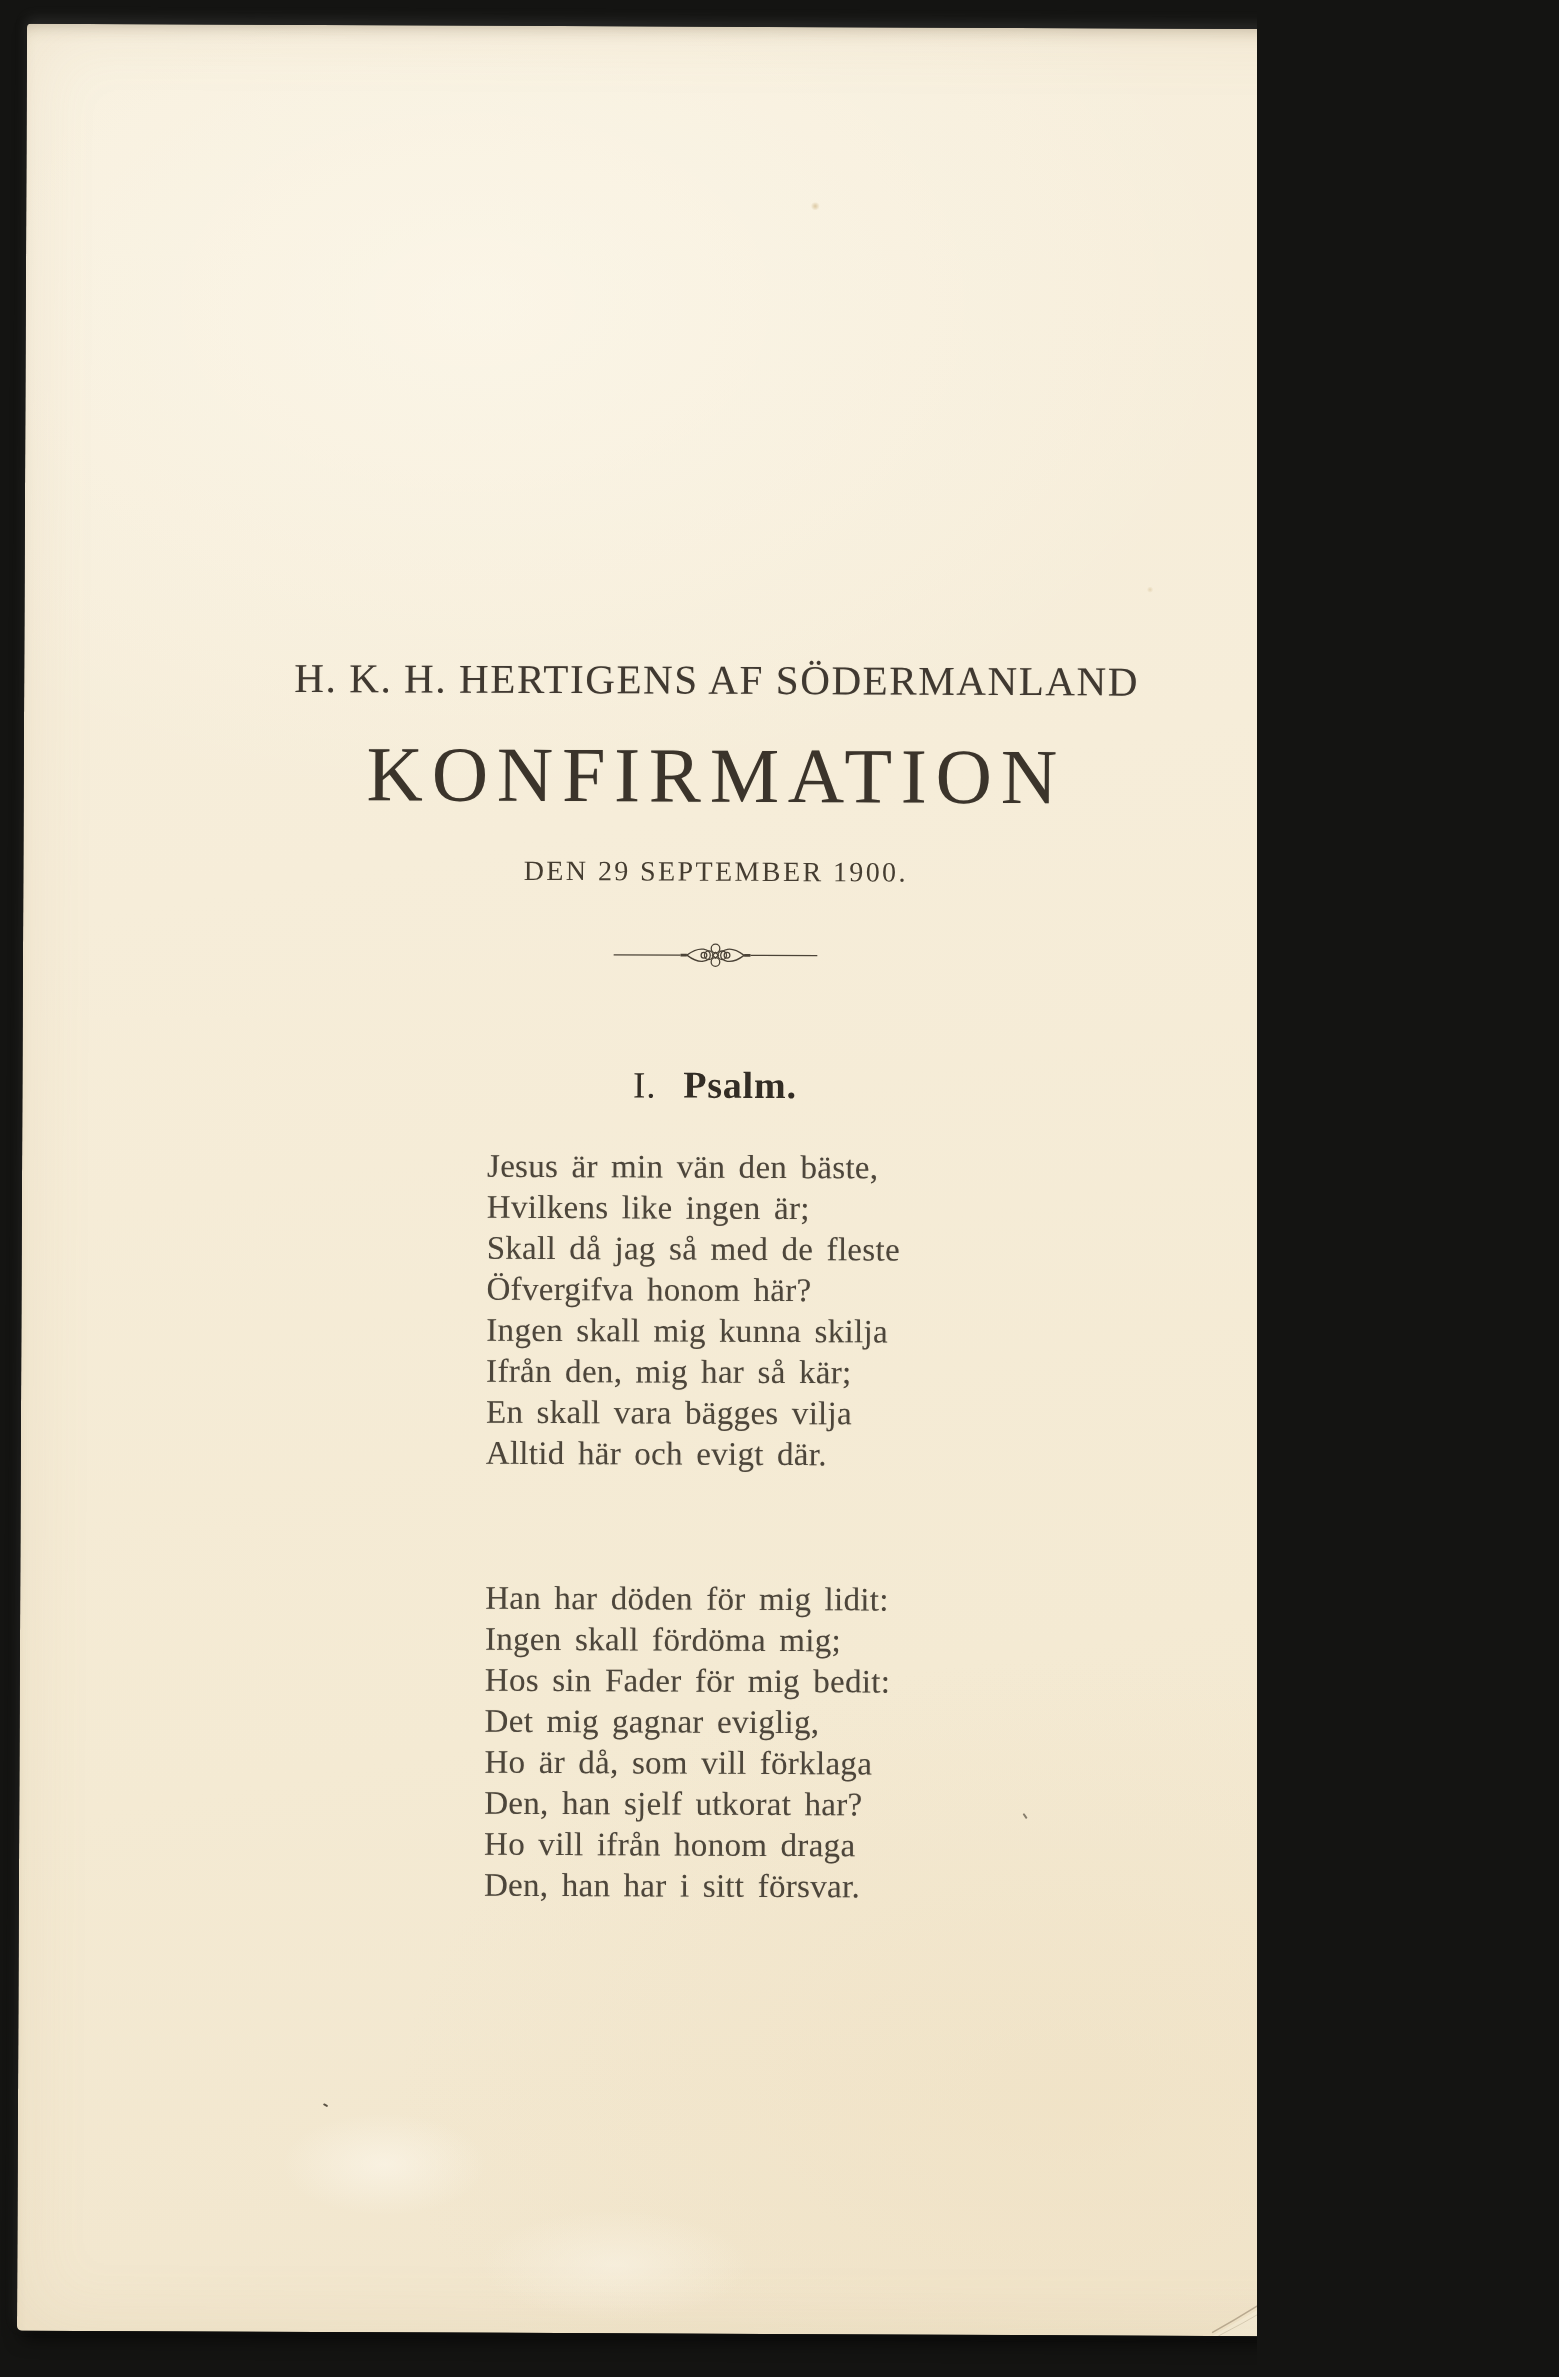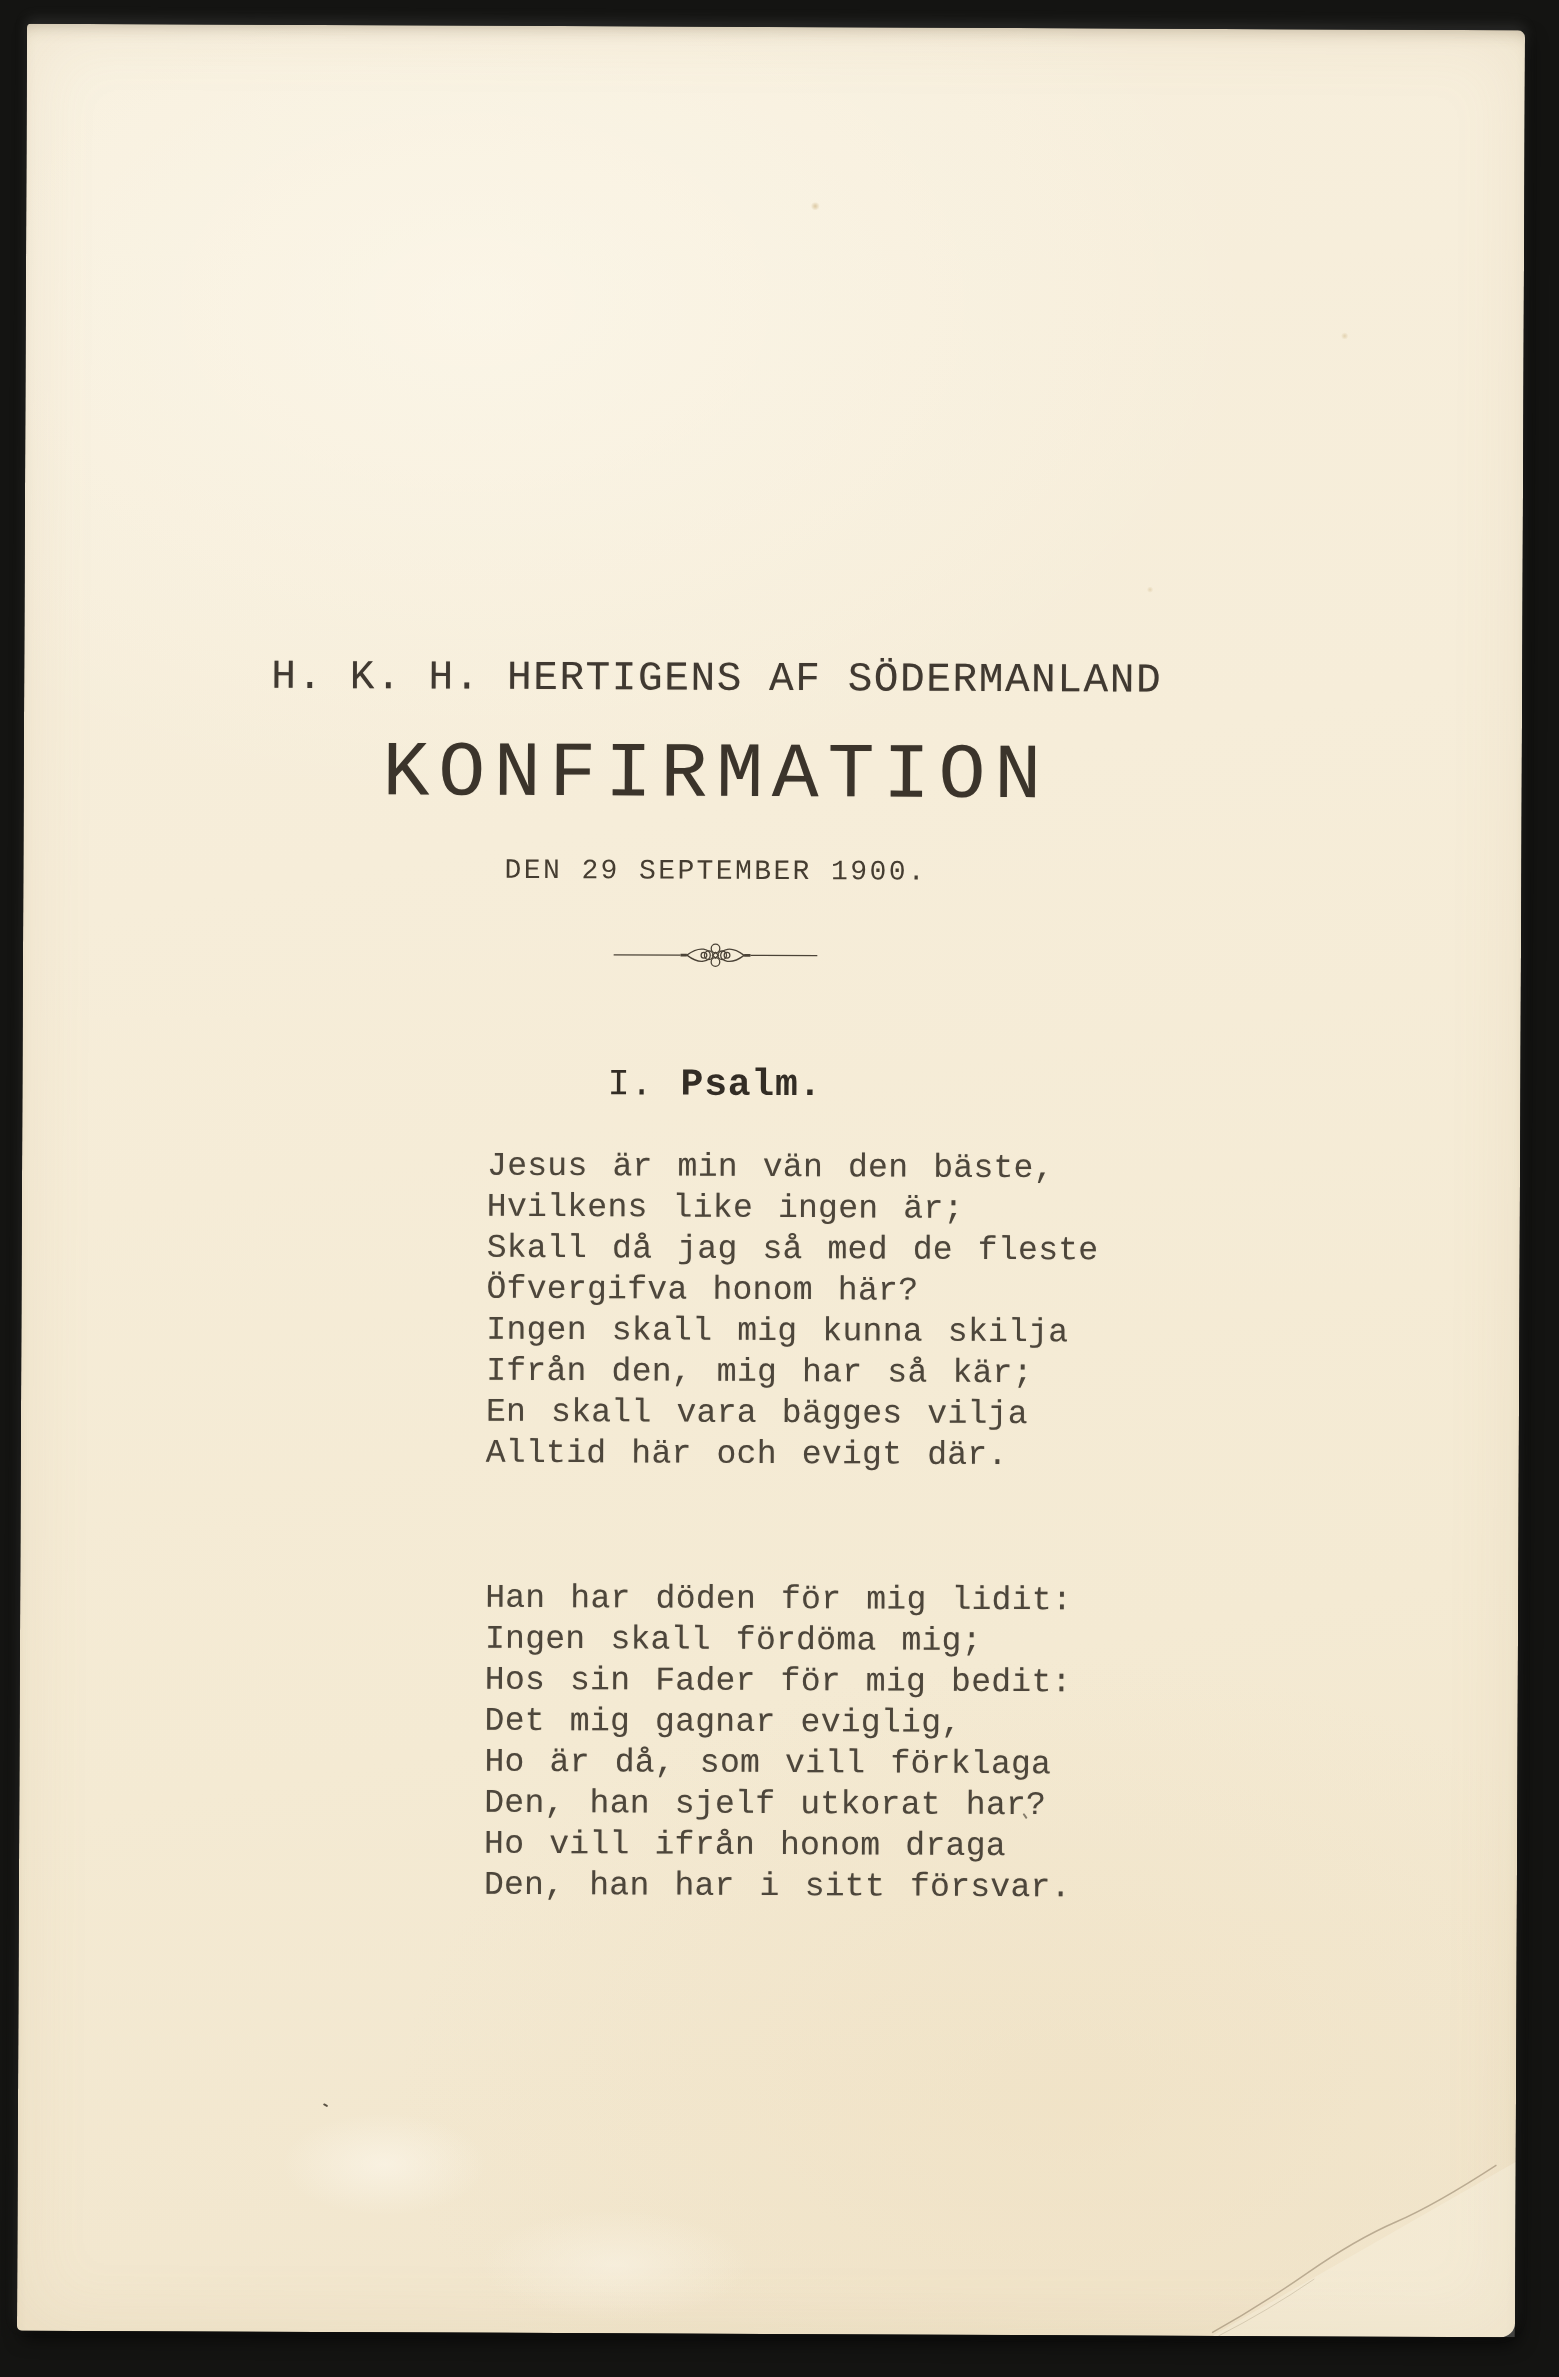--- a/index.html
+++ b/index.html
@@ -2,25 +2,25 @@
 <html style="font-size:12.7px"><head>
 <meta charset="utf-8">
 <style>
   html, body {
     margin: 0;
     padding: 0;
     background: #141412;
   }
   .stage {
     position: relative;
-    width: 1559px;
+    width: 1257px;
     height: 2377px;
     background: #141412;
     overflow: hidden;
-    font-family: Liberation Mono, monospace;
+    font-family: Liberation Serif, serif;
   }
   .paper {
     position: absolute;
     left: 22px;
     top: 27px;
     width: 1498px;
     height: 2307px;
     background:
       radial-gradient(ellipse 1115px 717px at 30% 12%, rgba(255,252,242,0.5), rgba(255,252,242,0) 70%),
       radial-gradient(ellipse 956px 637px at 70% 90%, rgba(238,222,190,0.45), rgba(238,222,190,0) 70%),

